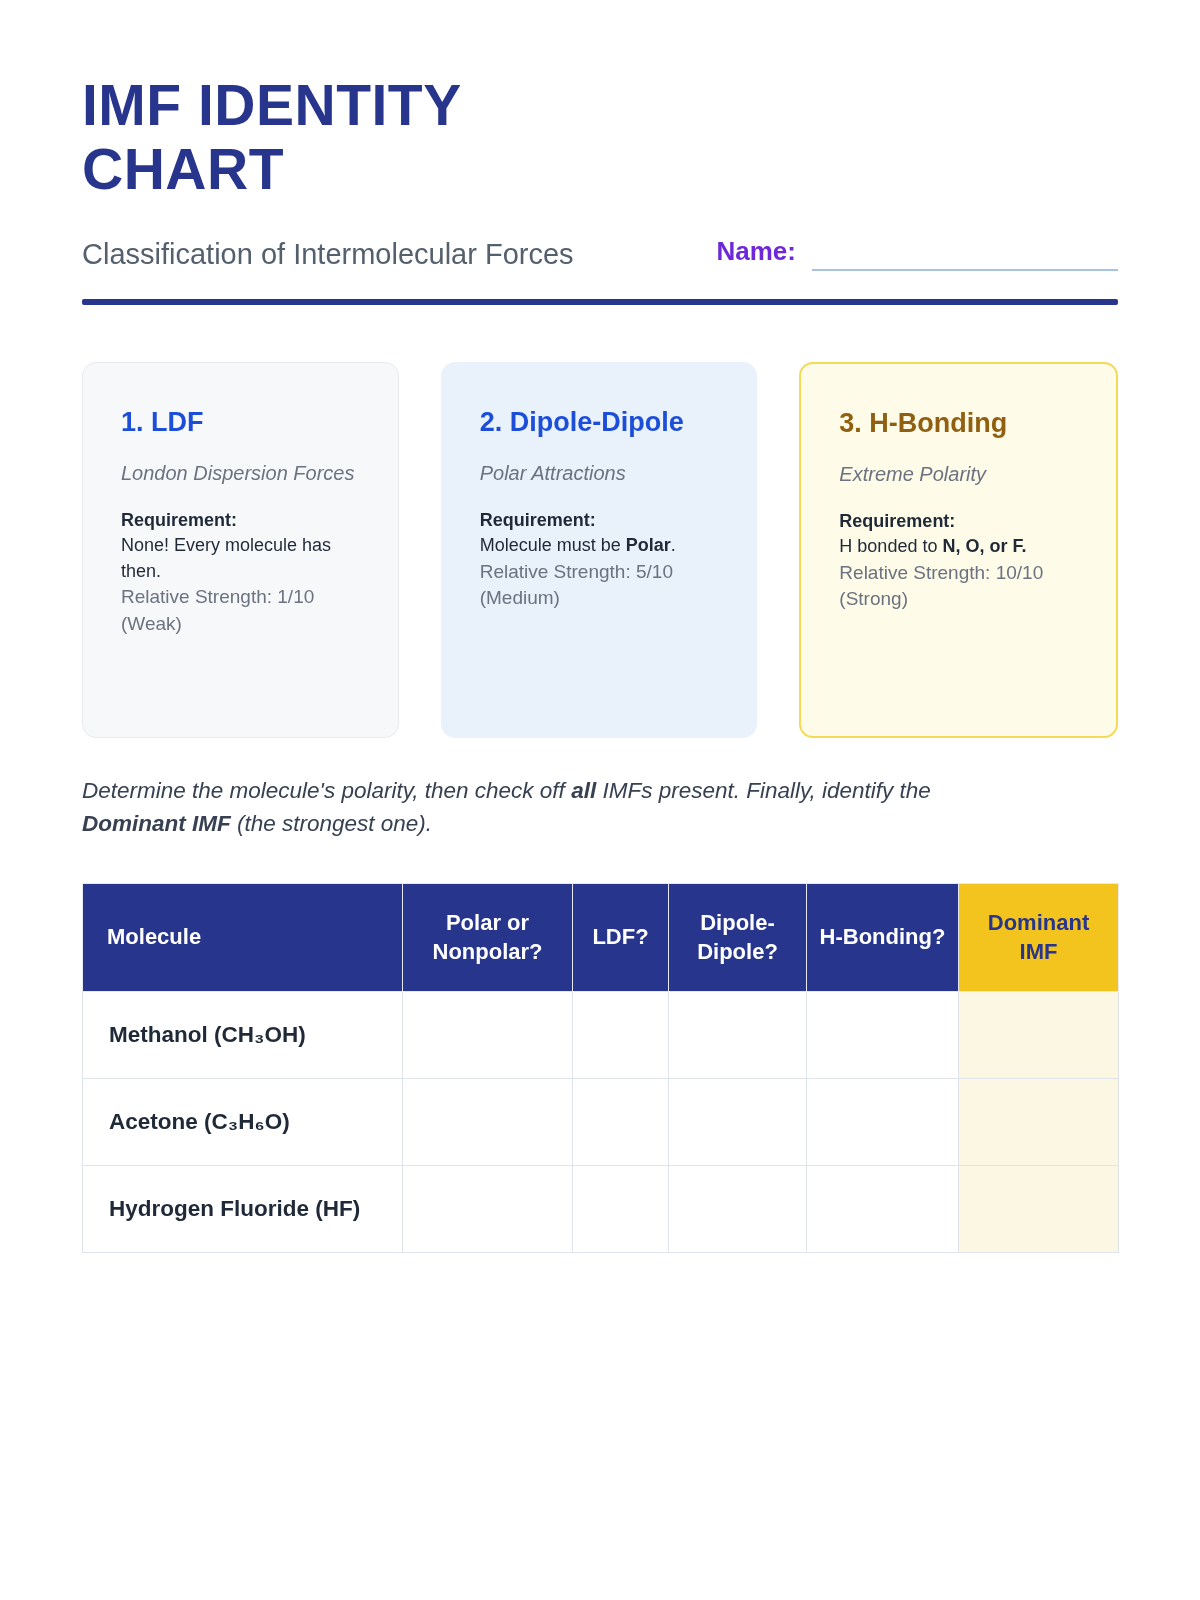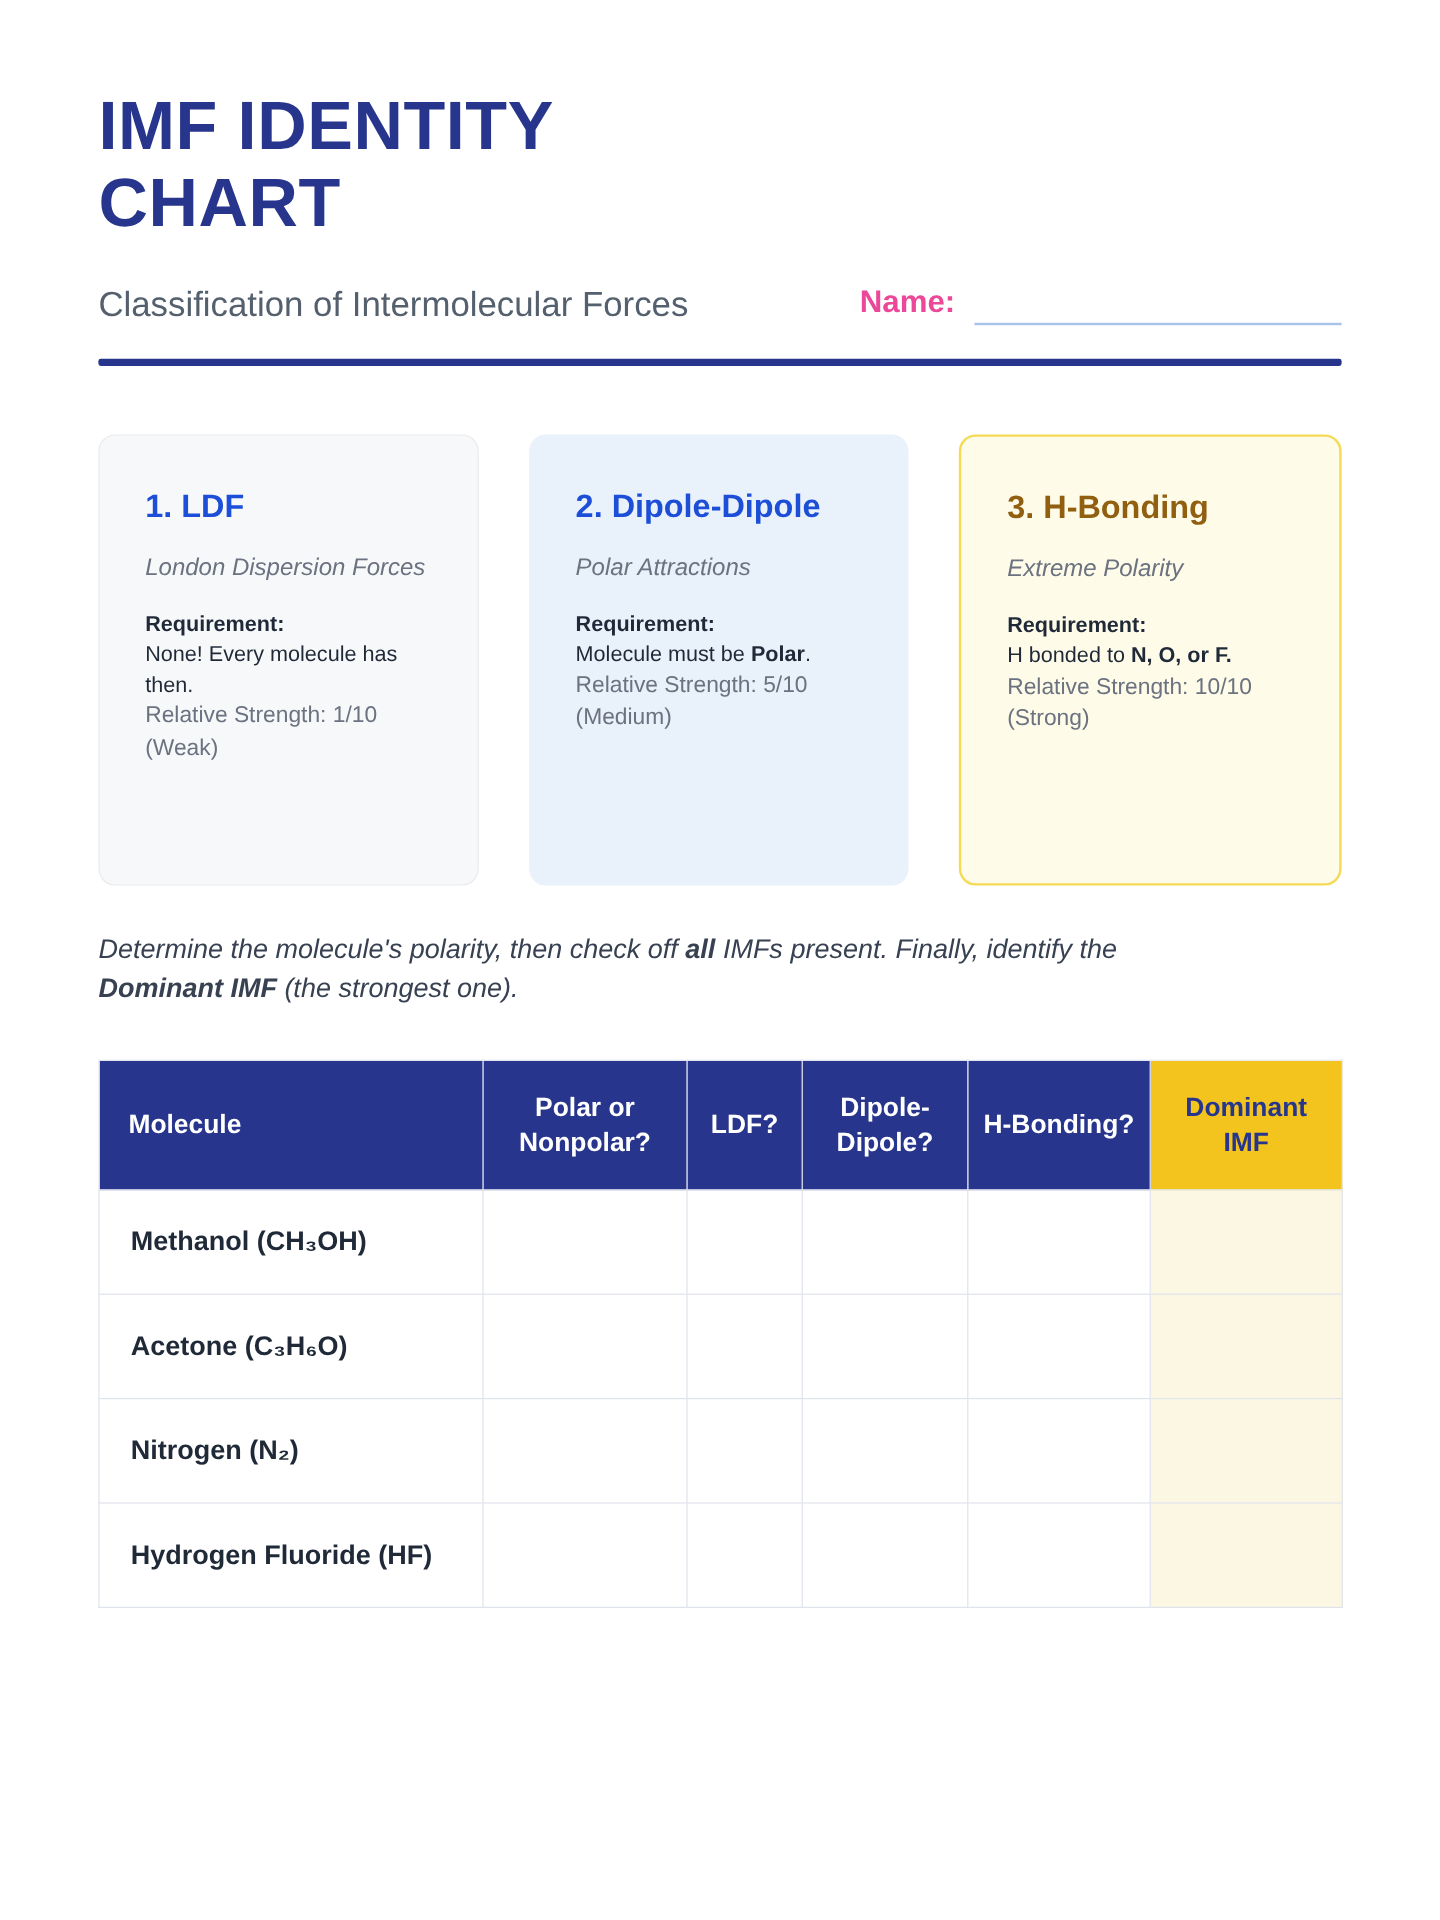--- a/index.html
+++ b/index.html
@@ -50,21 +50,21 @@
     color:#55606E;
   }
   .name-area{
     display:flex;
     align-items:flex-end;
     gap:16px;
   }
   .name-label{
     font-size:26px;
     font-weight:700;
-    color:#ec4899;
+    color:#6d28d9;
     padding-bottom:4px;
   }
   .name-line{
     display:inline-block;
     width:306px;
     height:32px;
     border-bottom:2px solid var(--name-line);
   }
   .divider{
     height:6px;
@@ -257,28 +257,20 @@
         </tr>
         <tr>
           <td class="cell-molecule">Acetone (C₃H₆O)</td>
           <td></td>
           <td></td>
           <td></td>
           <td></td>
           <td class="cell-dominant"></td>
         </tr>
         <tr>
-          <td class="cell-molecule">Nitrogen (N₂)</td>
-          <td></td>
-          <td></td>
-          <td></td>
-          <td></td>
-          <td class="cell-dominant"></td>
-        </tr>
-        <tr>
           <td class="cell-molecule">Hydrogen Fluoride (HF)</td>
           <td></td>
           <td></td>
           <td></td>
           <td></td>
           <td class="cell-dominant"></td>
         </tr>
       </tbody>
     </table>
   </section>

